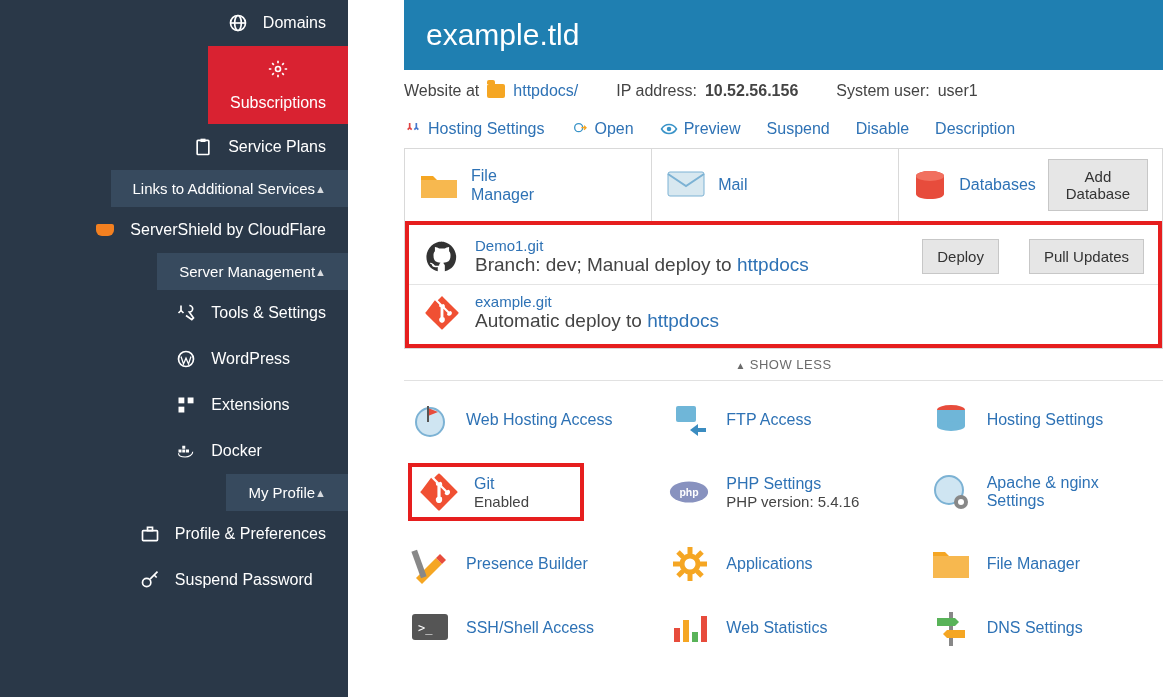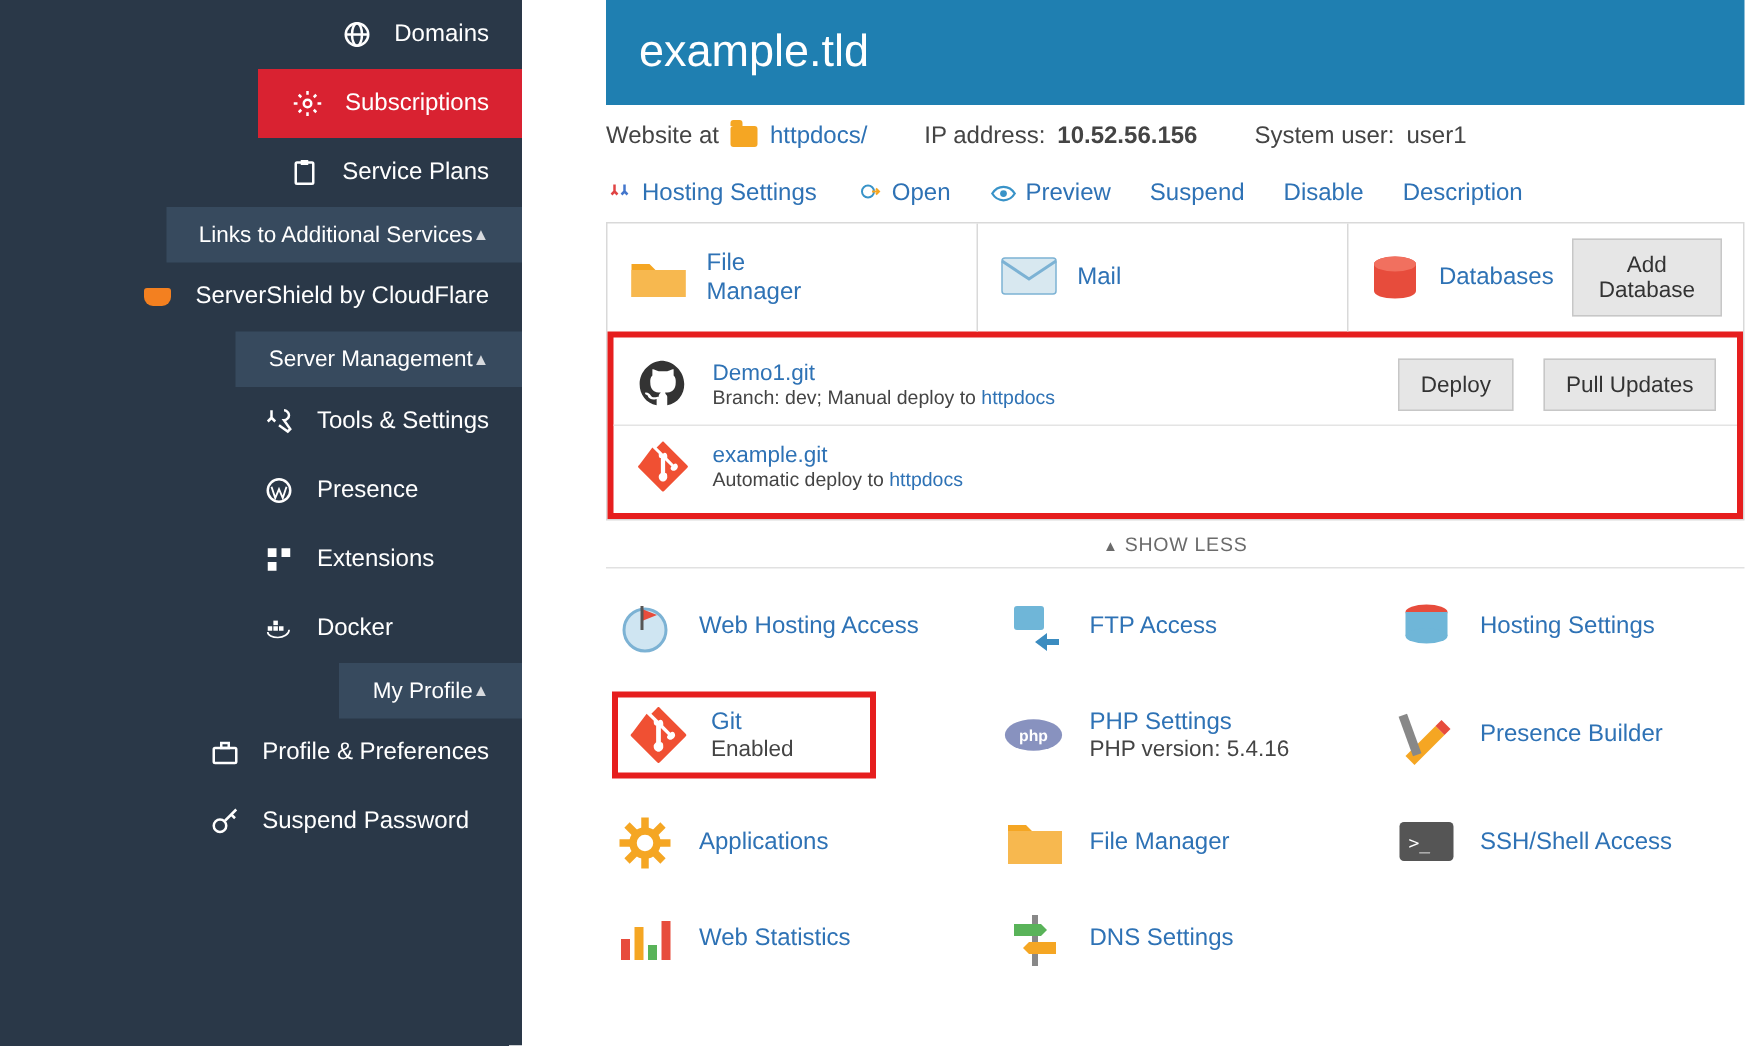--- a/index.html
+++ b/index.html
@@ -2,21 +2,21 @@
 <html><head>
 <meta charset="utf-8">
 <style>
   * { box-sizing: border-box; margin: 0; padding: 0; }
   body { font-family: "Helvetica Neue", Arial, sans-serif; font-size: 15px; background: #fff; color: #333; width: 1175px; height: 697px; overflow: hidden; }
   .app { display: flex; height: 100%; }
 
   
   .sidebar { width: 348px; background: #2a3848; color: #fff; display: flex; flex-direction: column; font-size: 16px; align-items: flex-end; }
   .nav-item { display: flex; align-items: center; gap: 14px; padding: 12px 22px; cursor: pointer; }
-  .nav-item.active { background: #d92231; }
+  .nav-item.active { background: #d92231; flex-direction: column; }
   .nav-item .icon { width: 22px; height: 22px; display: flex; align-items: center; justify-content: center; }
   .nav-item svg { fill: #fff; }
   .section-head { display: flex; align-items: center; justify-content: space-between; padding: 10px 22px; background: #374a5e; font-size: 15px; cursor: pointer; }
   .sidebar .sub .nav-item { padding-left: 26px; }
   .chev { font-size: 11px; opacity: .8; }
 
   
   .cf-ico { display:inline-block; width:18px; height:12px; background:#f38020; border-radius:2px 2px 6px 6px; }
 
   
@@ -40,22 +40,22 @@
   .svc .btn{ margin-left:auto; }
 
   .btn { background:#e6e6e6; border:1px solid #c7c7c7; padding:8px 14px; font-size:15px; color:#333; cursor:pointer; font-family:inherit;}
   .btn + .btn { margin-left:8px; }
 
   .repo-section{ border:4px solid #e61e1e; border-top:4px solid #e61e1e; padding:4px 0;}
   .repo-row{ display:flex; align-items:center; gap:14px; padding:8px 14px;}
   .repo-row + .repo-row{ border-top:1px solid #e4e4e4;}
   .repo-ico{ width:38px; height:38px; display:flex; align-items:center; justify-content:center;}
   .repo-text .name{ color:#2e72b5; cursor:pointer;}
-  .repo-text .desc{ color:#444; font-size:13px;}
-  .repo-row .actions{ margin-left:auto; display:flex; gap:12px;}
+  .repo-text .desc{ color:#444; font-size:19px;}
+  .repo-row .actions{ margin-left:auto; display:flex; gap:22px;}
 
   .show-less{ text-align:center; padding:8px 0; font-size:13px; letter-spacing:.5px; color:#6b6b6b; border-bottom:1px solid #e1e1e1; margin-bottom:18px; cursor:pointer;}
   .show-less .caret{ font-size:10px; margin-right:4px;}
 
   .grid{ display:grid; grid-template-columns: repeat(3, 1fr); column-gap:30px; row-gap:22px; padding:0 4px;}
   .tile{ display:flex; align-items:center; gap:16px; cursor:pointer;}
   .tile .ico{ width:42px; height:42px; display:flex; align-items:center; justify-content:flex-end;}
   .tile .txt .t{ color:#2e72b5; font-size:16px;}
   .tile .txt .s{ color:#444; font-size:15px;}
   .red-box{ border:4px solid #e61e1e; padding:4px 4px; display:inline-flex; }
@@ -122,21 +122,21 @@
           </span>
         <span>Tools &amp; Settings</span>
       </div>
       <div class="nav-item">
         <span class="icon">
             <svg viewBox="0 0 24 24" width="20" height="20">
               <circle cx="12" cy="12" r="9" fill="none" stroke="#fff" stroke-width="2"></circle>
               <path d="M6 9l3 9 3-7 3 7 3-9" fill="none" stroke="#fff" stroke-width="1.5"></path>
             </svg>
           </span>
-        <span>Presence</span>
+        <span>WordPress</span>
       </div>
       <div class="nav-item">
         <span class="icon">
             <svg viewBox="0 0 24 24" width="20" height="20">
               <rect x="3" y="3" width="7" height="7" fill="#fff"></rect>
               <rect x="14" y="3" width="7" height="7" fill="#fff"></rect>
               <rect x="3" y="14" width="7" height="7" fill="#fff"></rect>
             </svg>
           </span>
         <span>Extensions</span>
@@ -354,20 +354,32 @@
             <svg width="44" height="26" viewBox="0 0 44 26">
               <ellipse cx="22" cy="13" rx="20" ry="11" fill="#8892bf"></ellipse>
               <text x="22" y="17" font-size="11" font-weight="bold" fill="#fff" text-anchor="middle" font-family="Arial">php</text>
             </svg>
           </span>
         <div class="txt">
             <div class="t">PHP Settings</div>
             <div class="s">PHP version: 5.4.16</div>
           </div>
       </div>
+      <div class="tile">
+        <span class="ico">
+            <svg width="40" height="40" viewBox="0 0 40 40">
+              <circle cx="18" cy="18" r="14" fill="#cfe5f2" stroke="#7cb2d4" stroke-width="2"></circle>
+              <circle cx="30" cy="30" r="7" fill="#888"></circle>
+              <circle cx="30" cy="30" r="3" fill="#fff"></circle>
+            </svg>
+          </span>
+        <div class="txt">
+            <div class="t" style="max-width:140px">Apache &amp; nginx Settings</div>
+          </div>
+      </div>
 
       <div class="tile">
         <span class="ico">
             <svg width="40" height="40" viewBox="0 0 40 40">
               <path d="M6 34L26 14l6 6L12 40z" fill="#f5a623"></path>
               <path d="M26 14l4-4 6 6-4 4z" fill="#e74c3c"></path>
               <rect x="6" y="6" width="6" height="28" fill="#888" transform="rotate(-20 9 20)"></rect>
             </svg>
           </span>
         <div class="txt">

